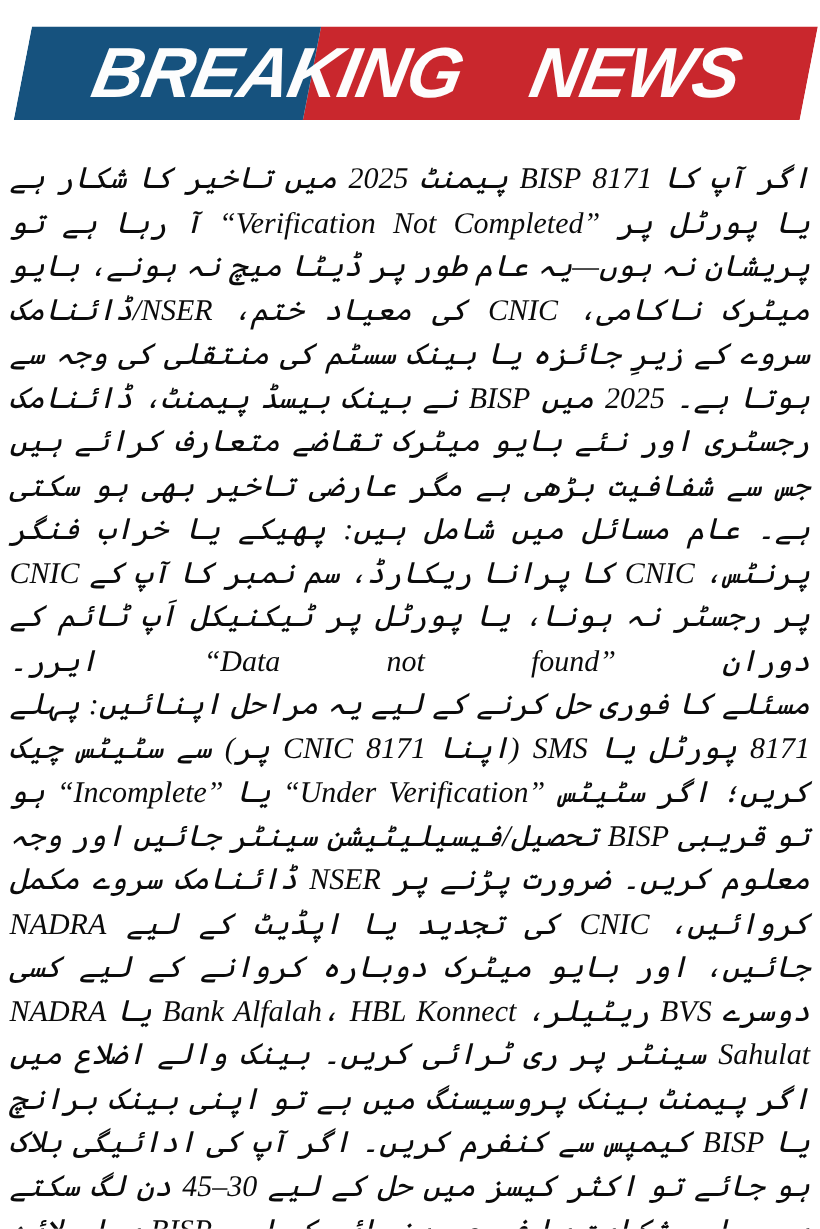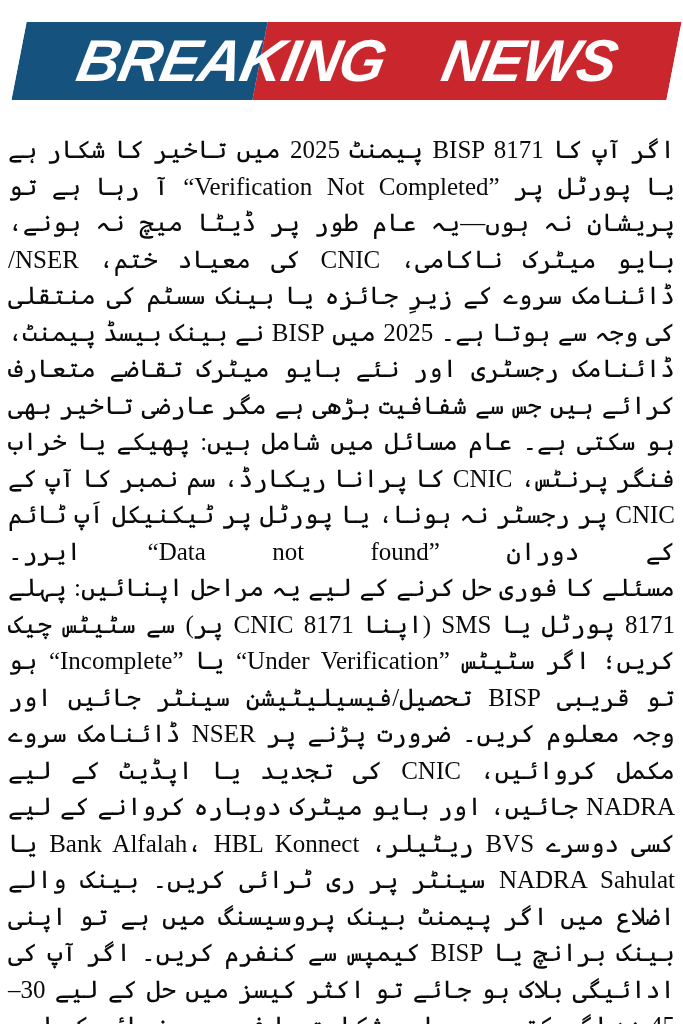--- a/index.html
+++ b/index.html
@@ -111,20 +111,21 @@
     line-height: 36.5px;
     color: #0b0b0b;
     font-family: "Liberation Serif", "DejaVu Serif", serif;
   }
   .para {
     margin: 0;
     padding: 0;
     text-align: justify;
     text-align-last: justify;
     word-spacing: 1px;
+    font-style: italic;
   }
   .para + .para { margin-top: 0; }
 </style>
 </head>
 <body>
 
 <div class="page">
 
   <div class="banner-wrap">
     <div class="banner">

